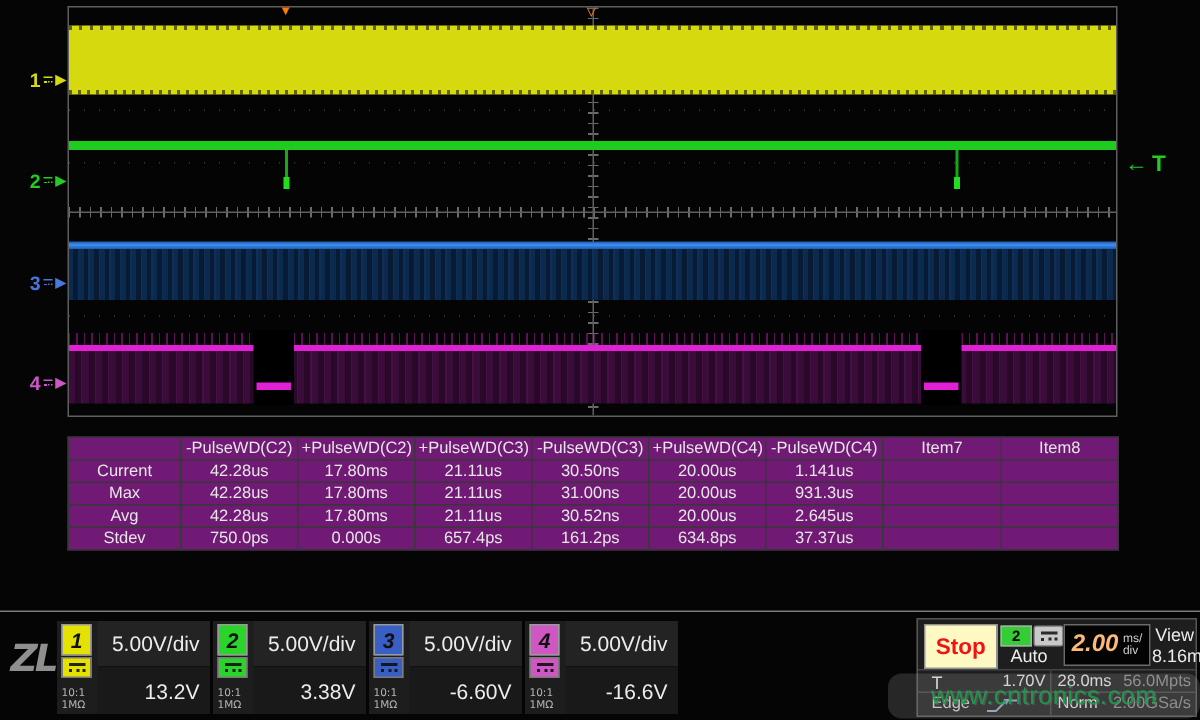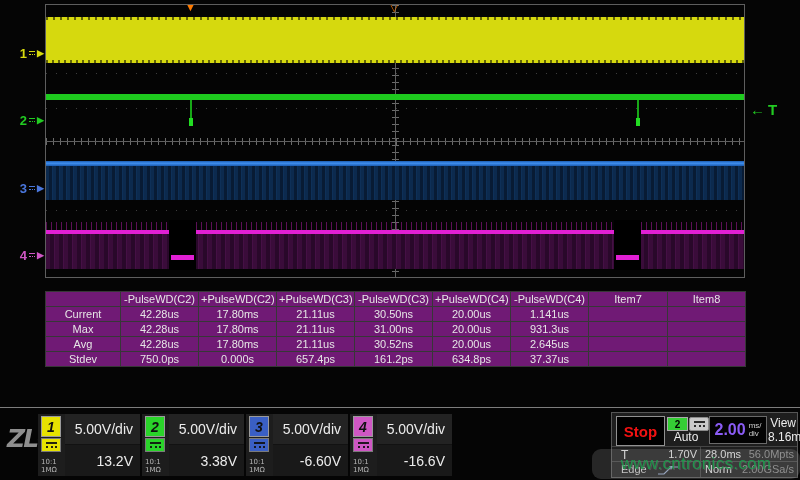--- a/index.html
+++ b/index.html
@@ -73,35 +73,35 @@
   .b1{background:#e6e200;} .b2{background:#2ad42a;} .b3{background:#3a5fc4;} .b4{background:#cf57c4;}
   .probe{font-size:7px;line-height:8px;color:#b5b5b5;margin-top:6px;font-family:"DejaVu Sans",sans-serif;}
   .chvals{position:absolute;left:27px;top:0;right:0;bottom:0;}
   .chvals .scale{height:30px;display:flex;align-items:center;justify-content:flex-end;
         padding-right:7px;font-size:14px;color:#ececec;background:#232323;border-bottom:1px solid #121212;}
   .chvals .offset{height:31px;display:flex;align-items:center;justify-content:flex-end;
         padding-right:7px;font-size:14px;color:#ececec;background:#191919;}
 
   .infobox{position:absolute;left:611px;top:412px;width:187px;height:66px;background:#1e1e1e;
         border:1px solid #565656;box-sizing:border-box;color:#e0e0e0;}
-  .stopbtn{position:absolute;left:4px;top:3px;width:47px;height:28px;background:#000000;
+  .stopbtn{position:absolute;left:4px;top:3px;width:47px;height:28px;background:#fef9c3;
         border:1px solid #919191;color:#f21212;font-weight:bold;font-size:15px;display:flex;
         align-items:center;justify-content:center;}
   .srcbadge{position:absolute;left:55px;top:4px;width:19px;height:12px;background:#35cd35;
         border:1px solid #ababab;color:#000;font-size:10px;font-weight:bold;display:flex;
         align-items:center;justify-content:center;}
   .coupicon{position:absolute;left:77px;top:4px;width:18px;height:12px;background:#c9c9c9;
         border:1px solid #8a8a8a;border-radius:2px;display:flex;align-items:center;justify-content:center;}
   .coupicon i{display:block;width:11px;height:2px;border-top:2px solid #2a2a2a;
         border-bottom:2px dotted #2a2a2a;}
   .automode{position:absolute;left:51px;top:17px;width:46px;text-align:center;font-size:12px;color:#ececec;}
   .tbbox{position:absolute;left:97px;top:3px;width:58px;height:28px;background:#030303;
         border:1px solid #6a6a6a;box-sizing:border-box;display:flex;align-items:center;
         justify-content:center;gap:3px;}
-  .tbbox .val{font-size:16px;font-weight:bold;color:#8b5cf6;}
+  .tbbox .val{font-size:16px;font-weight:bold;color:#fdba74;font-style:italic;}
   .tbbox .unit{font-size:8px;line-height:8px;color:#cfcfcf;}
   .viewbox{position:absolute;left:156px;top:3px;width:28px;text-align:right;font-size:12px;color:#ececec;}
   .viewbox div{line-height:14px;}
   .hdiv{position:absolute;left:0;width:100%;height:1px;background:#454545;}
   .vdiv{position:absolute;left:88px;top:34px;bottom:0;width:1px;background:#454545;}
   .irow{position:absolute;left:0;width:100%;height:14px;font-size:11px;}
   .irow span{position:absolute;white-space:nowrap;}
   .dim{color:#8a8a8a;}
   .wm{position:absolute;left:592px;top:449px;width:208px;height:30px;border-radius:9px;
         background:rgba(165,165,165,.22);display:flex;align-items:center;justify-content:center;}

